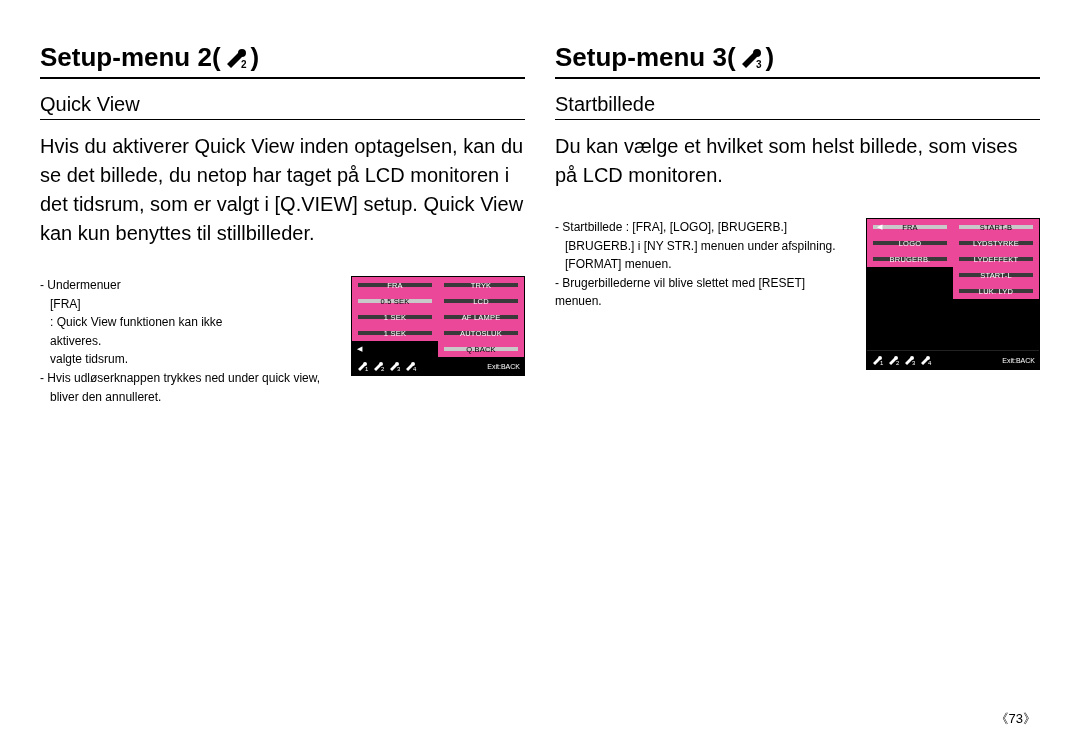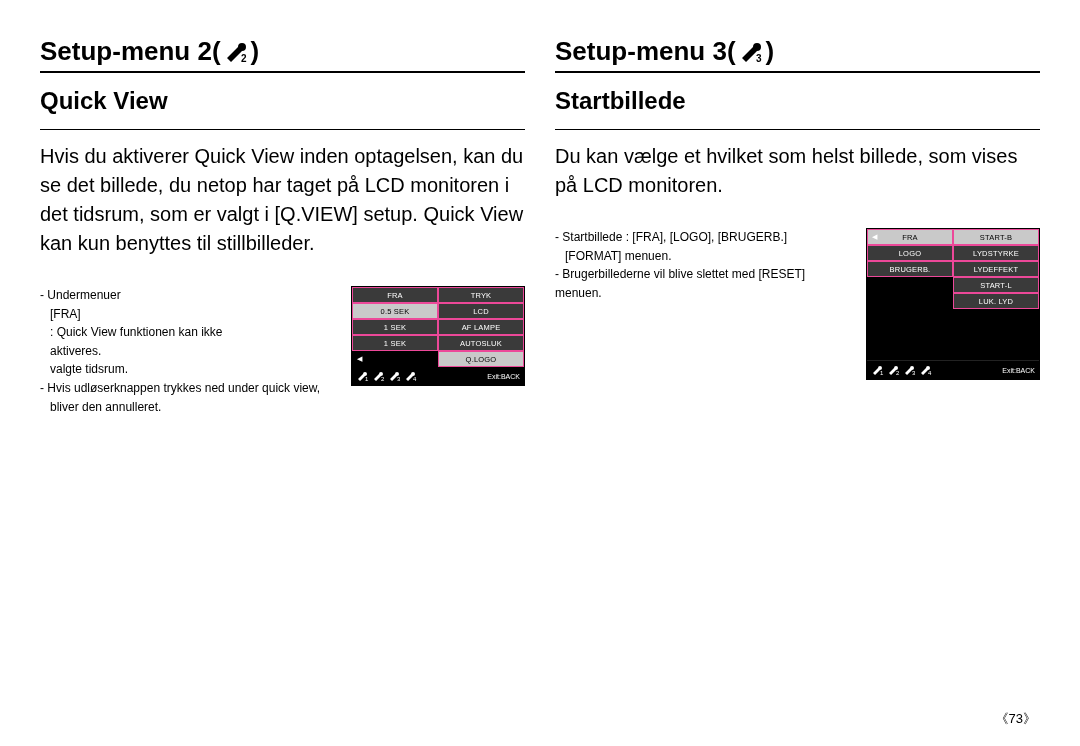--- a/index.html
+++ b/index.html
@@ -12,43 +12,44 @@
     position: relative;
     padding: 36px 40px 30px 40px;
   }
   .columns {
     display: flex;
     gap: 30px;
   }
   .col {
     flex: 1;
     min-width: 0;
+    margin-top: 6px;
   }
   .heading {
     font-size: 26px;
     font-weight: bold;
     border-bottom: 2px solid #000;
     padding-bottom: 4px;
     margin-bottom: 14px;
     display: flex;
     align-items: center;
     gap: 2px;
   }
   .wrench-icon {
     display: inline-block;
     position: relative;
     width: 26px;
     height: 24px;
   }
   .wrench-icon svg { width: 26px; height: 24px; }
   .subheading {
-    font-size: 24px;
-    font-weight: bold;
+    font-size: 20px;
+    font-weight: normal;
     border-bottom: 1px solid #000;
-    padding-bottom: 14px;
+    padding-bottom: 3px;
     margin-bottom: 12px;
   }
   .intro {
     font-size: 20px;
     line-height: 1.45;
     margin-bottom: 28px;
   }
   .body-row {
     display: flex;
     gap: 12px;
@@ -74,21 +75,21 @@
     display: flex;
   }
   .panel .gcol {
     flex: 1;
     display: flex;
     flex-direction: column;
   }
   .panel .cell {
     height: 16px;
     background: #3a3a3a;
-    border: 1px solid #ec4899;
+    border: 6px solid #ec4899;
     display: flex;
     align-items: center;
     justify-content: center;
     font-size: 7.5px;
     letter-spacing: 0.2px;
     position: relative;
   }
   .panel .cell.sel {
     background: #c9c9c9;
     color: #000;
@@ -180,21 +181,21 @@
               <div class="cell sel">0.5 SEK</div>
               <div class="cell">1 SEK</div>
               <div class="cell">1 SEK</div>
               <div class="cell arrow" style="background: rgb(0, 0, 0); border: 1px solid rgb(0, 0, 0);"></div>
             </div>
           <div class="gcol" id="panelL-right">
               <div class="cell">TRYK</div>
               <div class="cell">LCD</div>
               <div class="cell">AF LAMPE</div>
               <div class="cell">AUTOSLUK</div>
-              <div class="cell sel">Q.LOGO</div>
+              <div class="cell sel">Q.BACK</div>
             </div>
         </div>
         <div class="footer">
           <div class="icons">
             <span class="ic">
                 <svg viewBox="0 0 12 10">
                   <path d="M1 8 L6 3 A2 2 0 1 1 8 5 L3 10 Z" fill="#fff"></path>
                   <text x="8" y="10" font-size="6" fill="#fff">1</text>
                 </svg>
               </span>
@@ -233,20 +234,21 @@
           </svg>
       </span>
       <span>)</span>
     </div>
     <div class="subheading">Startbillede</div>
     <div class="intro">Du kan vælge et hvilket som helst billede, som vises på LCD monitoren.</div>
 
     <div class="body-row">
       <div class="body-text">
         <div>- Startbillede : [FRA], [LOGO], [BRUGERB.]</div>
+        <div class="indent">[BRUGERB.] i [NY STR.] menuen under afspilning.</div>
         <div class="indent">[FORMAT] menuen.</div>
         <div>- Brugerbillederne vil blive slettet med [RESET] menuen.</div>
       </div>
 
       <div class="panel">
         <div class="grid">
           <div class="gcol" id="panelR-left">
               <div class="cell sel arrow">FRA</div>
               <div class="cell">LOGO</div>
               <div class="cell">BRUGERB.</div>

